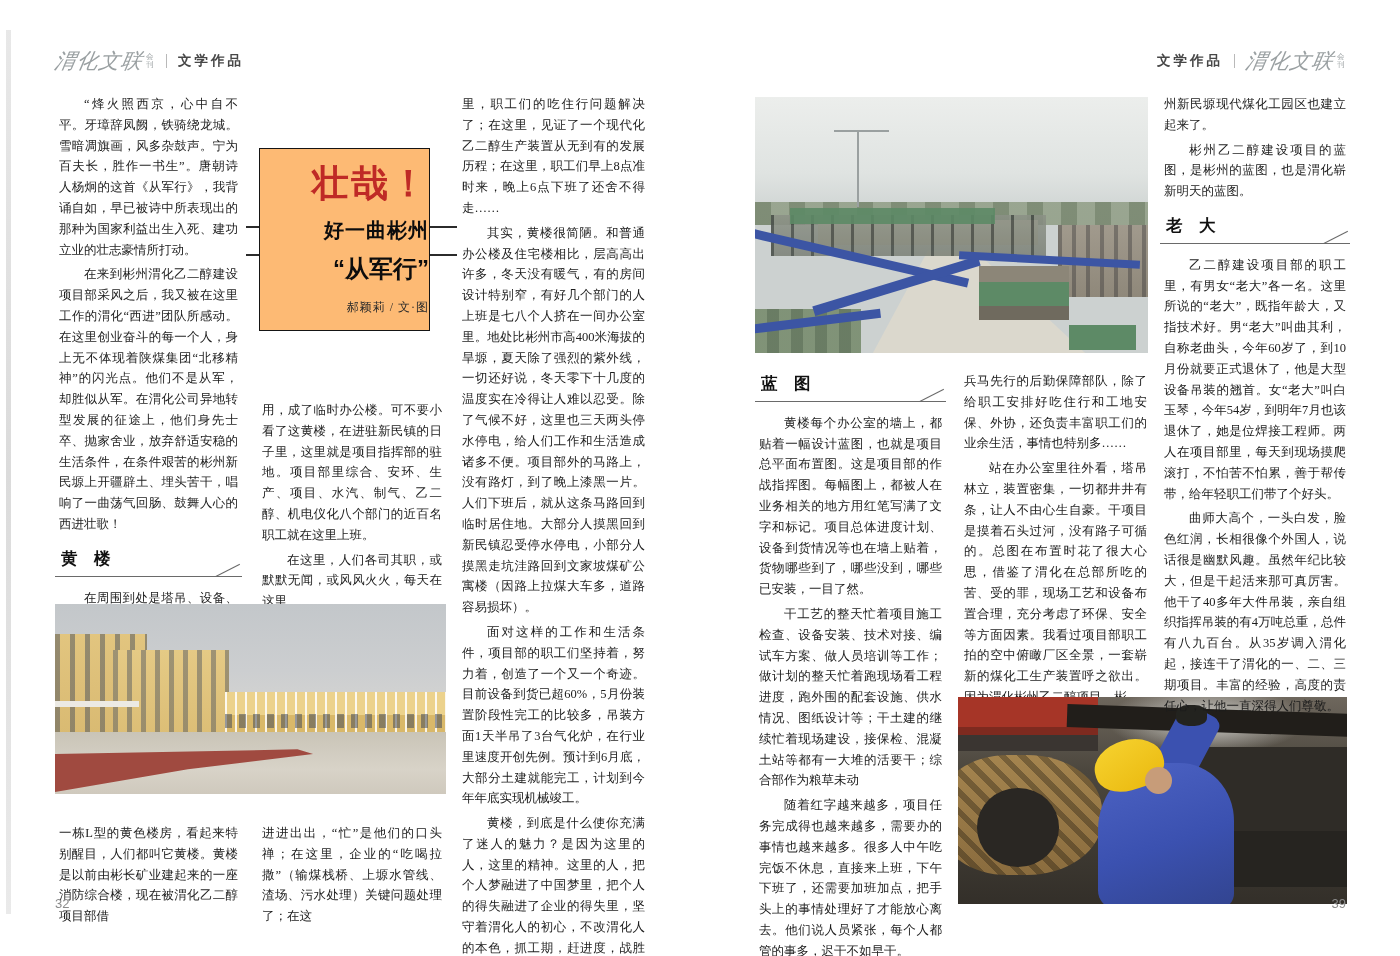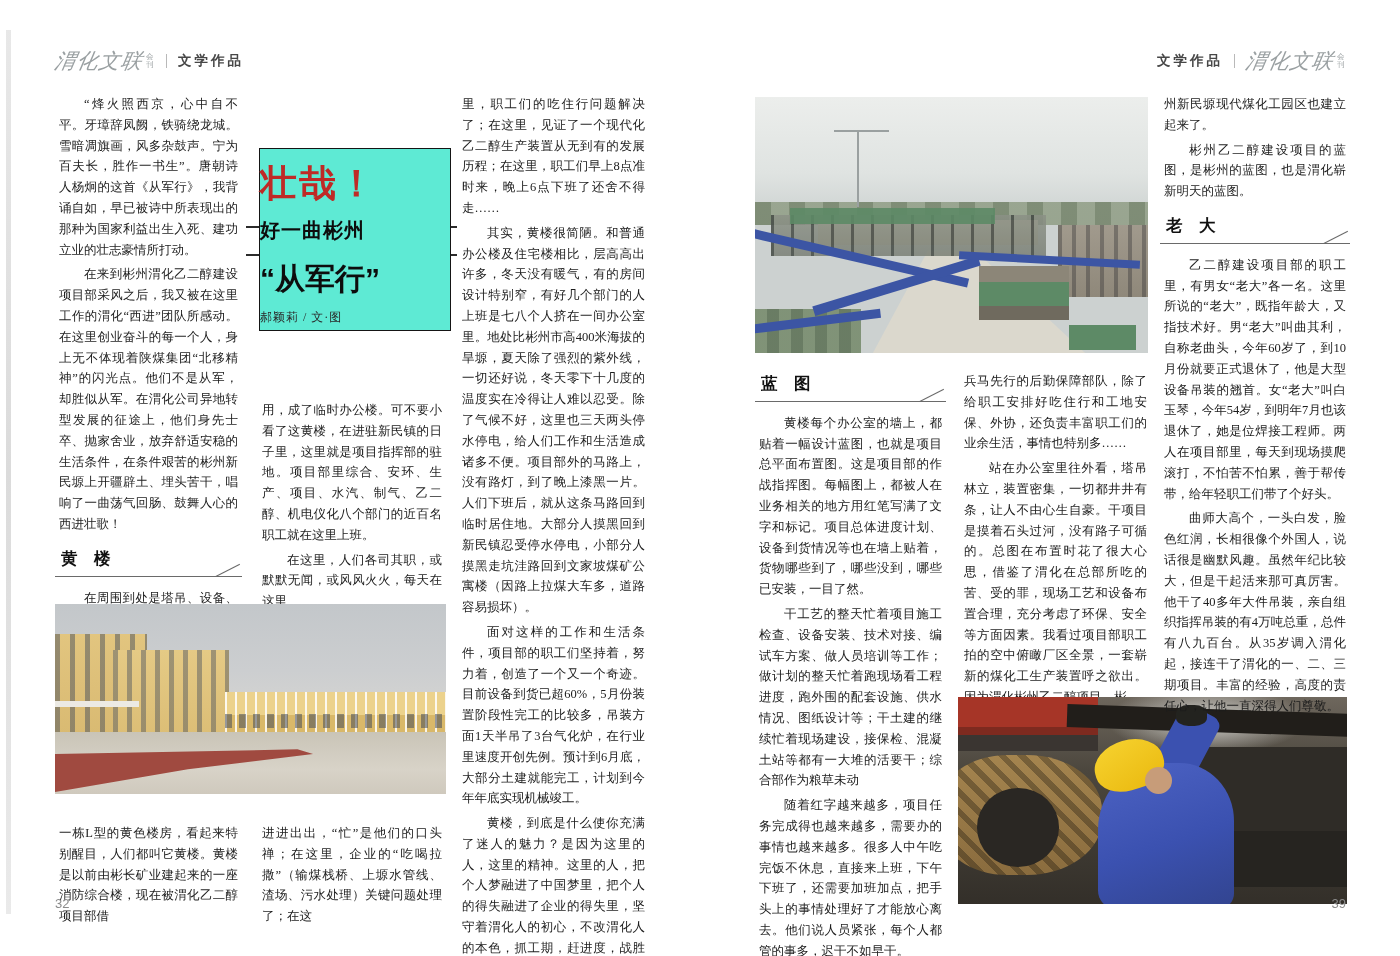--- a/index.html
+++ b/index.html
@@ -27,26 +27,26 @@
   
   .sec{margin:13px 0 11px;}
   .col .sec:first-child{margin-top:2px;}
   .sec-t{text-align:left;font-family:"Liberation Sans",sans-serif;font-weight:bold;
         font-size:16.5px;letter-spacing:6px;text-indent:6px;color:#101010;}
   .sec-rule{position:relative;height:1px;background:#6a6a6a;margin-top:7px;}
   .sec-rule::after{content:"";position:absolute;left:calc(100% - 26px);bottom:0;width:27px;
         height:1px;background:#6a6a6a;transform:rotate(-27deg);transform-origin:left bottom;}
   
   .rail{height:1.5px;background:#2b2b2b;}
-  .title-box{left:259px;top:148px;width:192px;height:183px;border:1.5px solid #151515;
-        background:#5eead4;z-index:2;box-sizing:border-box;text-align:left;
+  .title-box{left:259px;top:148px;width:171px;height:183px;border:1.5px solid #151515;
+        background:#fdba74;z-index:2;box-sizing:border-box;text-align:right;
         font-family:"Liberation Sans",sans-serif;}
   .kicker{margin-top:13px;font-size:37px;line-height:44px;font-weight:900;letter-spacing:2px;}
   .t1{margin-top:7px;font-size:20px;line-height:35px;font-weight:900;letter-spacing:1px;color:#0d0d0d;}
-  .t2{margin-top:13px;font-size:30px;line-height:35px;font-weight:900;color:#0d0d0d;}
+  .t2{margin-top:3px;font-size:24px;line-height:35px;font-weight:900;color:#0d0d0d;}
   .byline{margin-top:13px;font-size:12px;color:#2a2a2a;letter-spacing:1px;
         font-family:"Liberation Serif",serif;}
   
   .pagenum{font-family:"Liberation Sans",sans-serif;font-size:13px;color:#8b8b8b;}
   
   .photo{overflow:hidden;}
   .ph{position:absolute;}
   
   .p1-sky{inset:0;background:linear-gradient(180deg,#c3c7ca 0%,#ccced0 35%,#d7d6d2 62%,#dcdad4 100%);}
   .p1-bldgA{left:0;top:30px;width:92px;height:100px;background:

